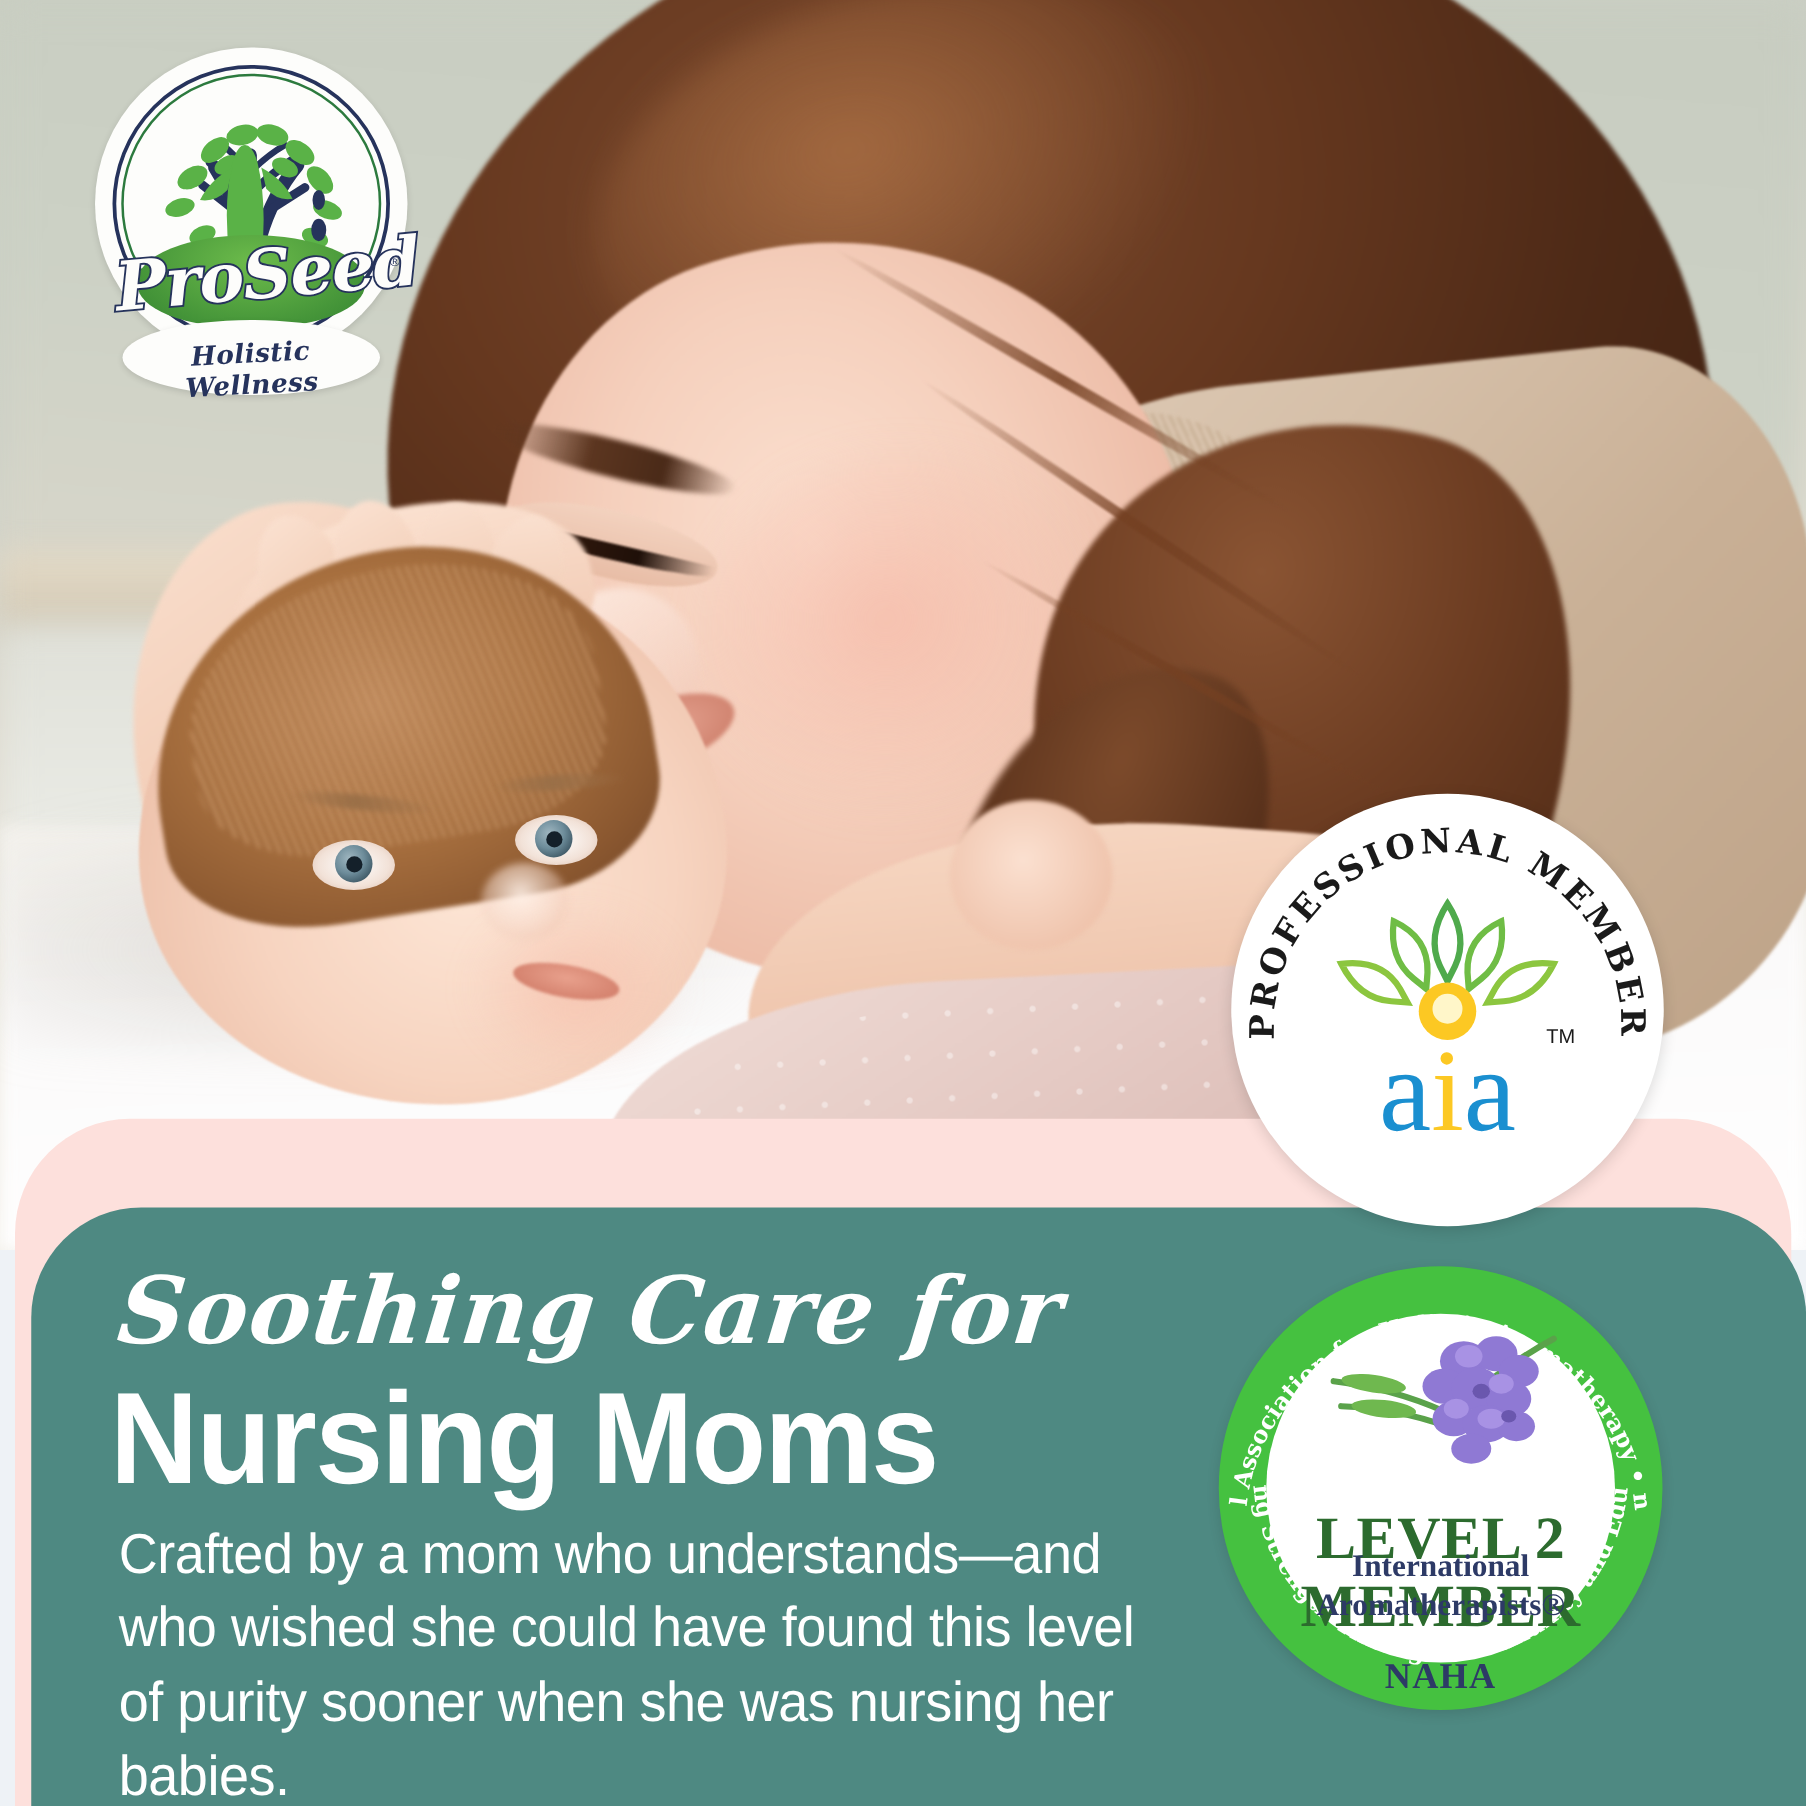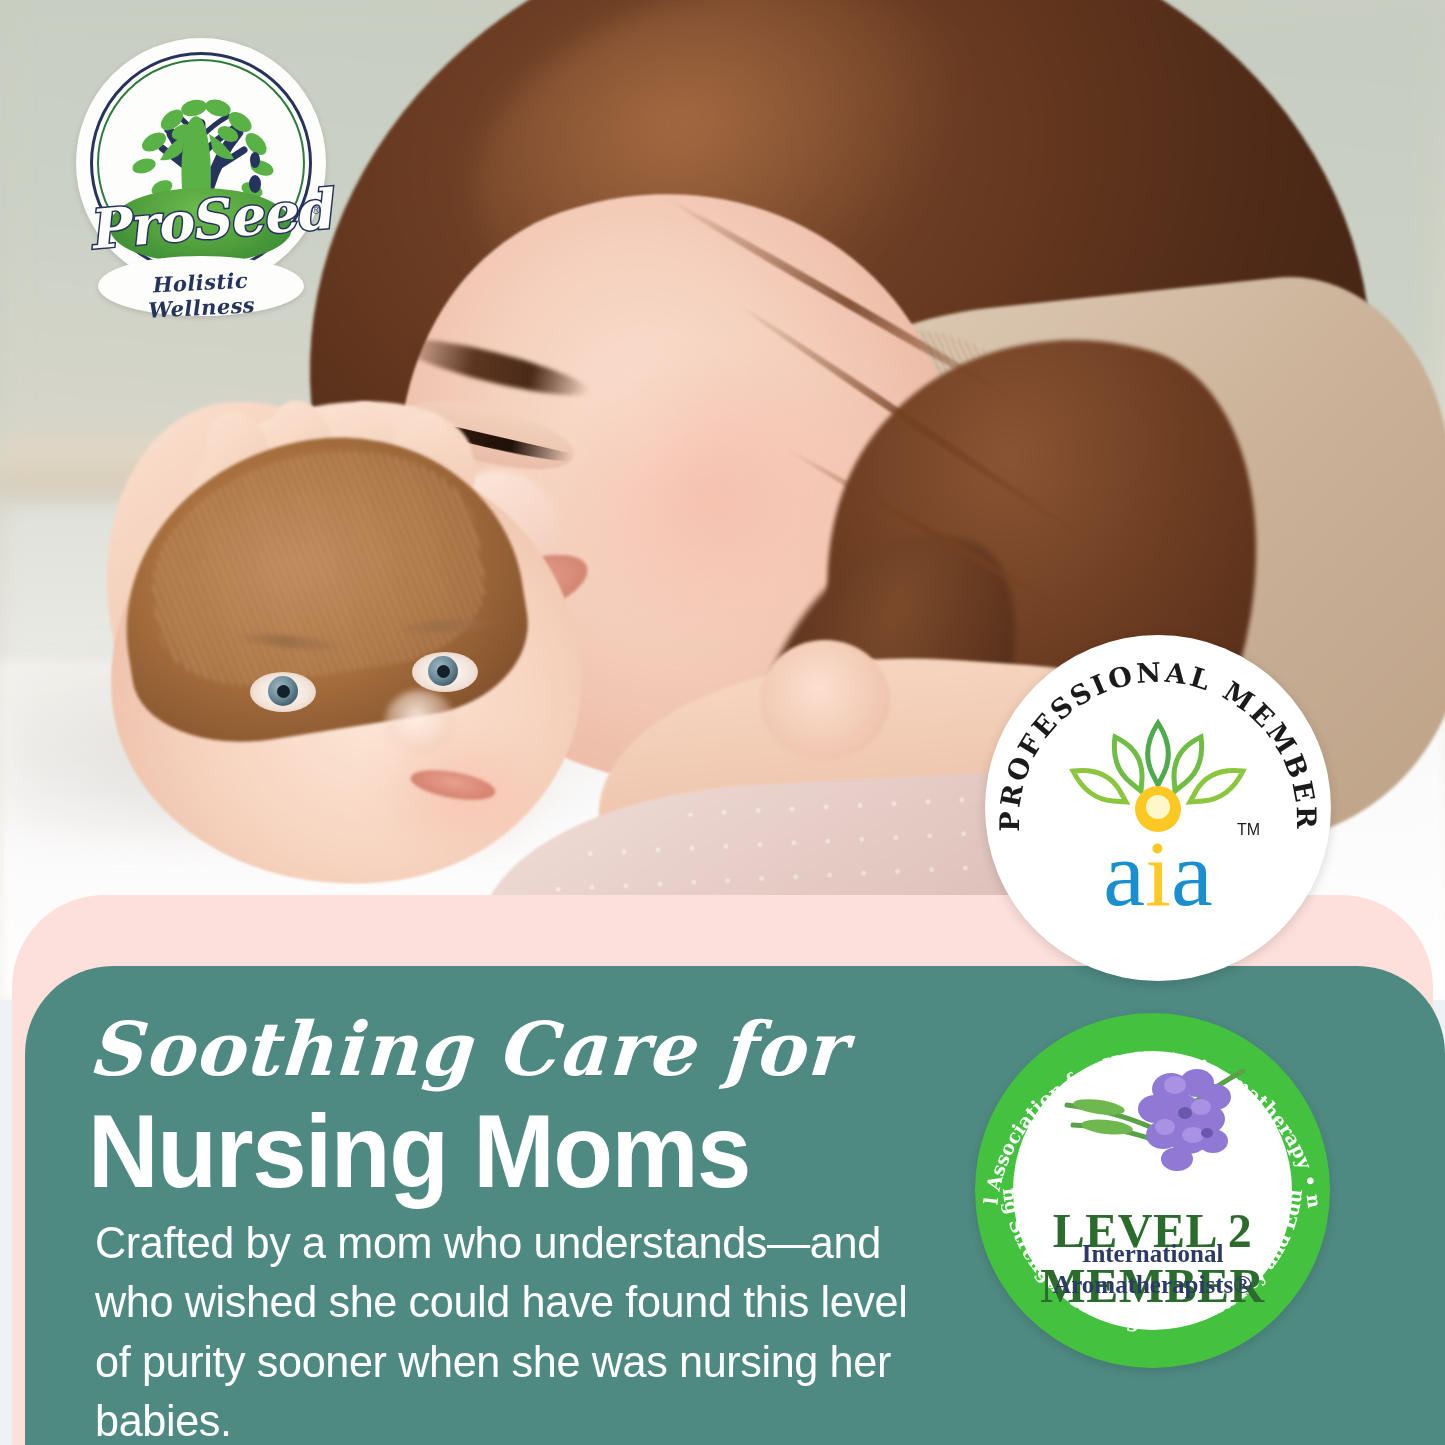--- a/index.html
+++ b/index.html
@@ -371,15 +371,16 @@
         <ellipse cx="130" cy="64" rx="7" ry="6"></ellipse>
           <ellipse cx="152" cy="84" rx="6" ry="5"></ellipse>
       </g>
     </svg>
 
     <div class="naha-lvl">LEVEL 2 MEMBER</div>
     <div class="naha-cert">
       <div>International</div>
       <div>Aromatherapists®</div>
     </div>
+    <div class="naha-logo">NAHA</div>
   </div>
 
 </div>
 
 </body></html>

